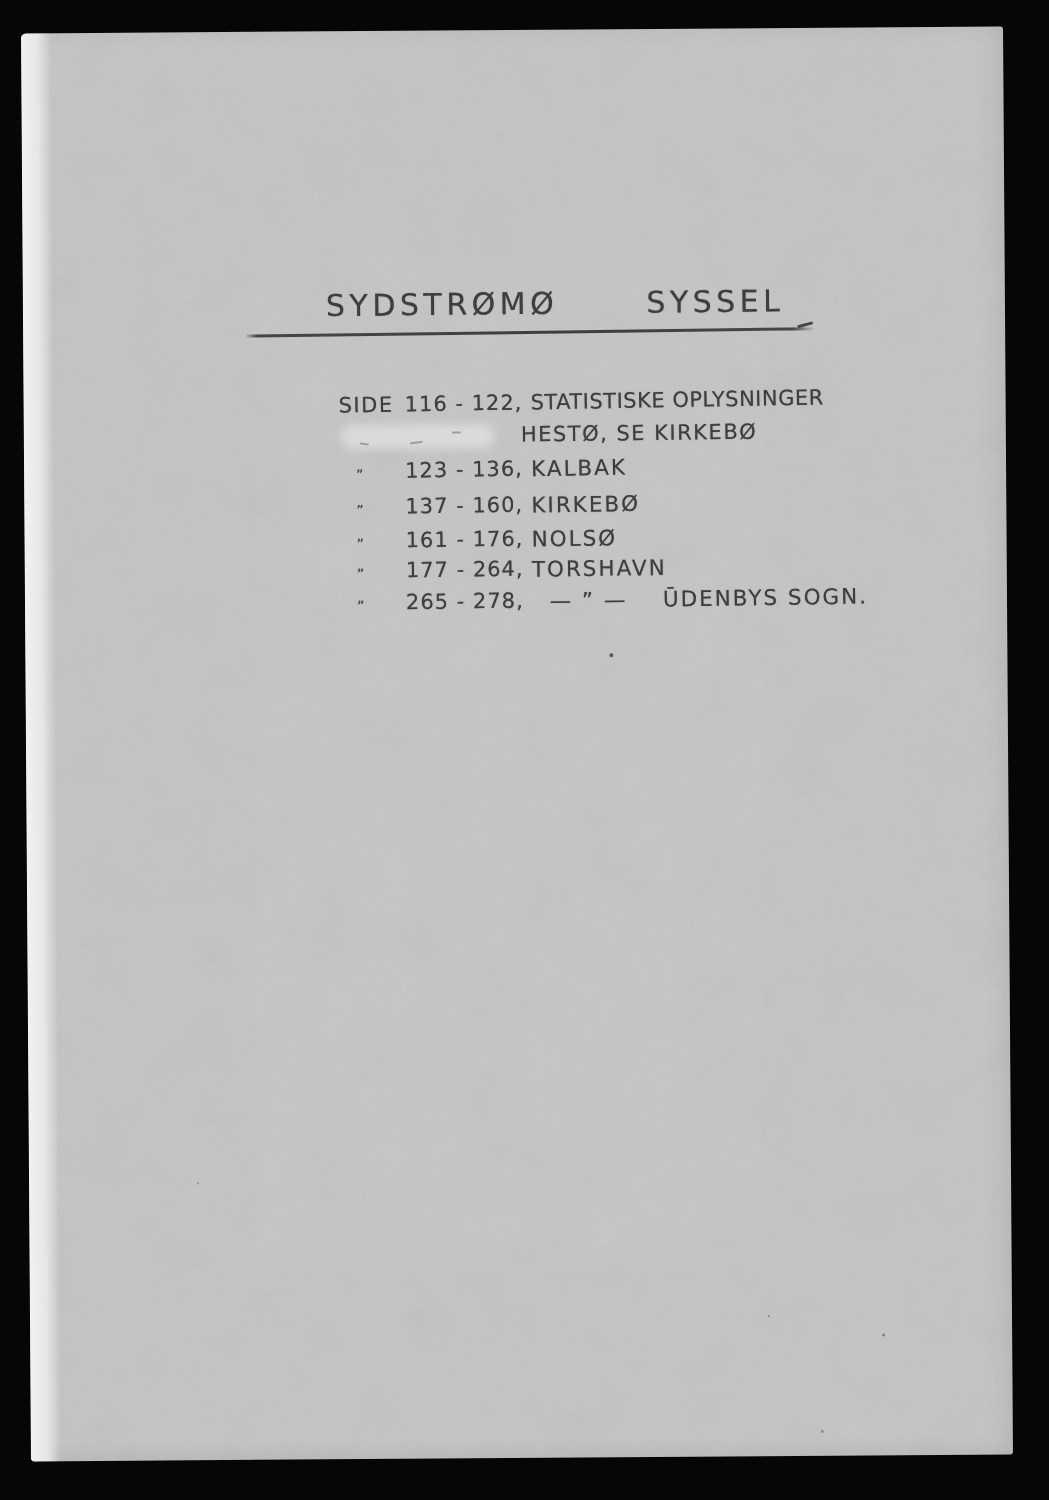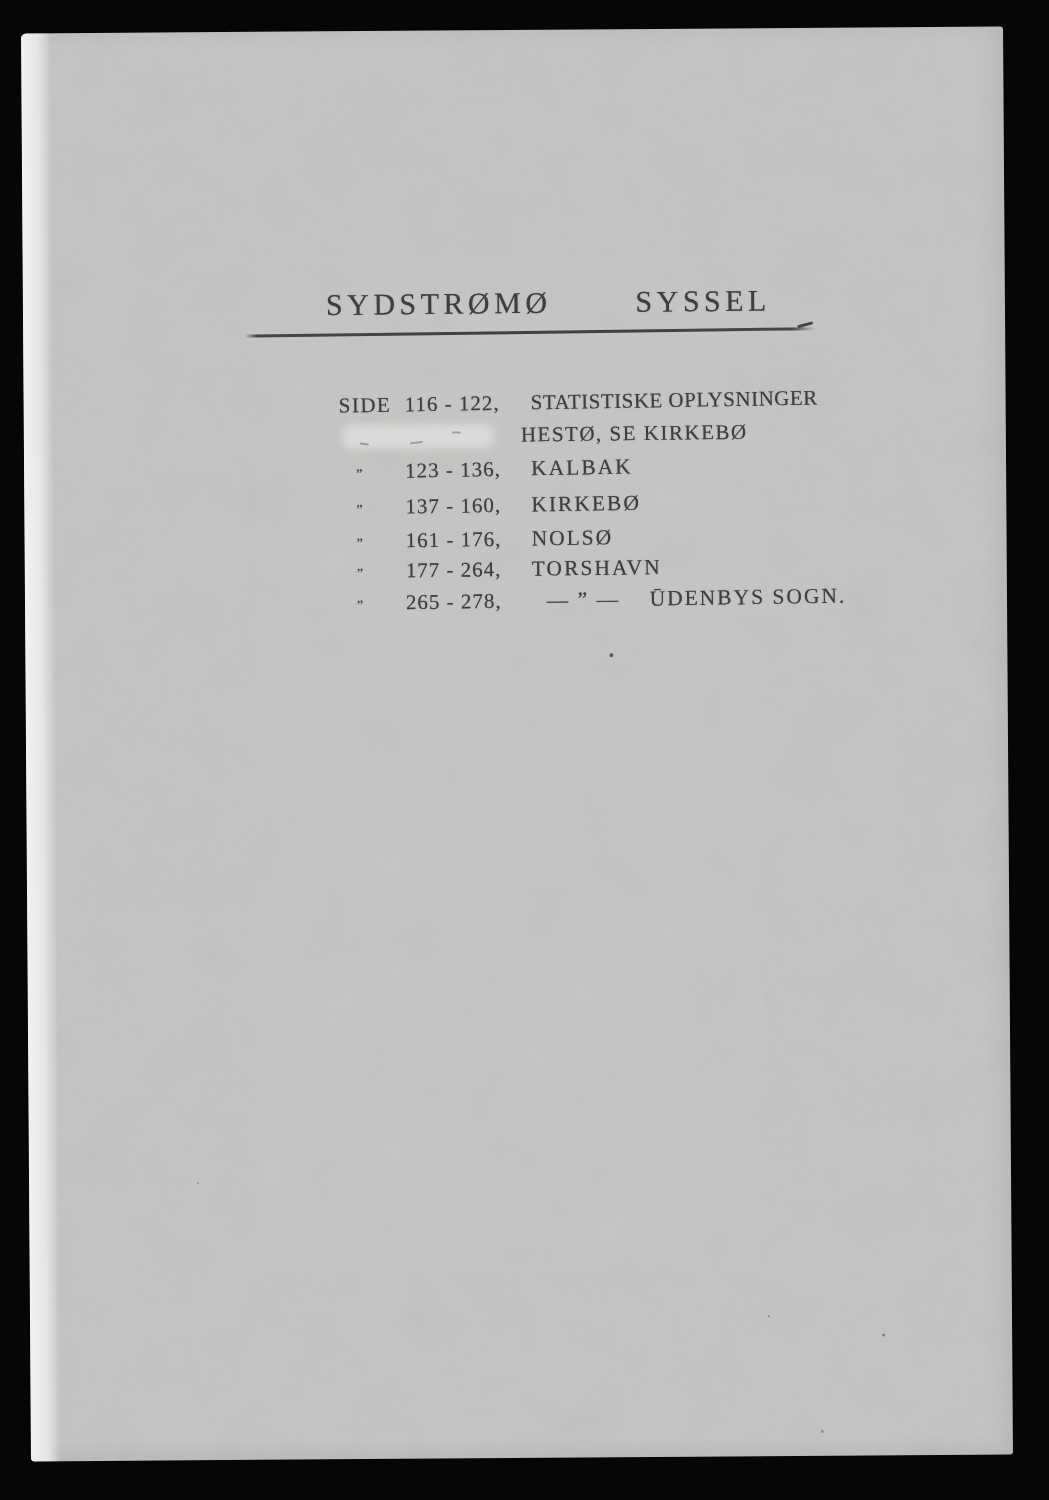--- a/index.html
+++ b/index.html
@@ -10,21 +10,21 @@
     --underline:#464646;
   }
   *{margin:0;padding:0;box-sizing:border-box;}
   html,body{width:1049px;height:1500px;}
   body{
     background:var(--bg);
     position:relative;
     overflow:hidden;
     font-family:"DejaVu Sans", sans-serif;
   }
-  .scan-bg{position:absolute;inset:0;background:var(--bg);font-family:Liberation Serif, serif;}
+  .scan-bg{position:absolute;inset:0;background:var(--bg);}
   .sheet{
     position:absolute;
     left:26px;top:30px;
     width:982px;height:1428px;
     background:var(--paper);
     transform:rotate(-0.4deg);
     border-radius:5px 3px 3px 4px;
     overflow:hidden;
     box-shadow: inset -10px 0 24px rgba(0,0,0,0.05), inset 0 -6px 18px rgba(0,0,0,0.04);
   }

